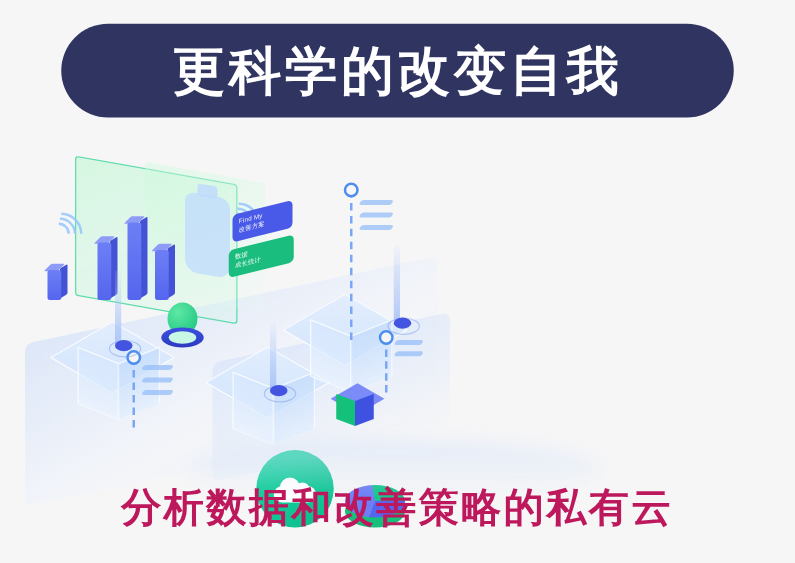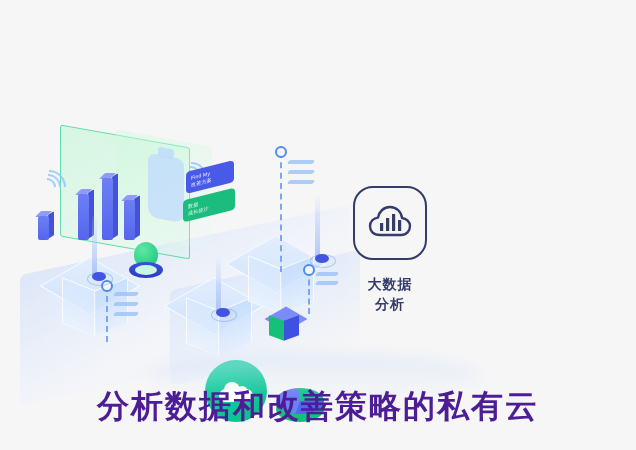--- a/index.html
+++ b/index.html
@@ -163,33 +163,36 @@
     display:flex;align-items:center;justify-content:center;background:#f6f6f7;
   }
   .feat-label{
     margin-top:14px;text-align:center;color:#343c69;
     font-size:14px;font-weight:bold;line-height:20px;letter-spacing:1px;
   }
 
   
   .tagline{
     position:absolute;left:0;top:385px;width:636px;text-align:center;
-    color:#4c1d95;font-size:32px;font-weight:bold;letter-spacing:2px;
+    color:#be185d;font-size:32px;font-weight:bold;letter-spacing:2px;
   }
   .wash{
     position:absolute;left:150px;top:352px;width:330px;height:46px;
     background:linear-gradient(180deg,rgba(214,228,250,.55),rgba(246,246,247,0));
     border-radius:50%;filter:blur(6px);
   }
 </style>
 </head>
 <body>
 
 <div id="stage">
 
+  <div class="banner">
+    <div class="banner-text">更科学的改变自我</div>
+  </div>
 
   <div class="illus">
 
     <div class="ground"></div>
     <div class="ground2"></div>
 
     <div class="panel"></div>
     <div class="panel2"></div>
     <div class="bottle-cap"></div>
     <div class="bottle"></div>
@@ -297,35 +300,20 @@
     <div class="post-dot" style="left:196px;top:188px;"></div>
 
     <div class="post" style="left:295px;top:76px;height:64px;"></div>
     <div class="post-ring" style="left:290px;top:134px;"></div>
     <div class="post-dot" style="left:295px;top:134px;"></div>
 
   </div>
 
   <div class="features">
 
-    <div class="feature">
-      <div class="feat-icon">
-        <svg width="44" height="38" viewBox="0 0 44 38" fill="none">
-          <path d="M12 31 C5 31 2 27 2 22 C2 17.5 5.5 14 10 13.6 C11 7.5 16 3 22 3 C28.5 3 33.5 8 34 14 C38.5 14.4 42 17.8 42 22 C42 27 38.5 31 33 31 Z" stroke="#343c69" stroke-width="2.4" stroke-linejoin="round"></path>
-          <rect x="12" y="19" width="3.2" height="8" fill="#343c69"></rect>
-          <rect x="18" y="14" width="3.2" height="13" fill="#343c69"></rect>
-          <rect x="24" y="10" width="3.2" height="17" fill="#343c69"></rect>
-          <rect x="30" y="16" width="3.2" height="11" fill="#343c69"></rect>
-        </svg>
-      </div>
-      <div class="feat-label">
-        <span>大数据</span><br>
-        <span>分析</span>
-      </div>
-    </div>
 
 
 
   </div>
 
   <div class="wash"></div>
   <div class="tagline">分析数据和改善策略的私有云</div>
 
 </div>
 

